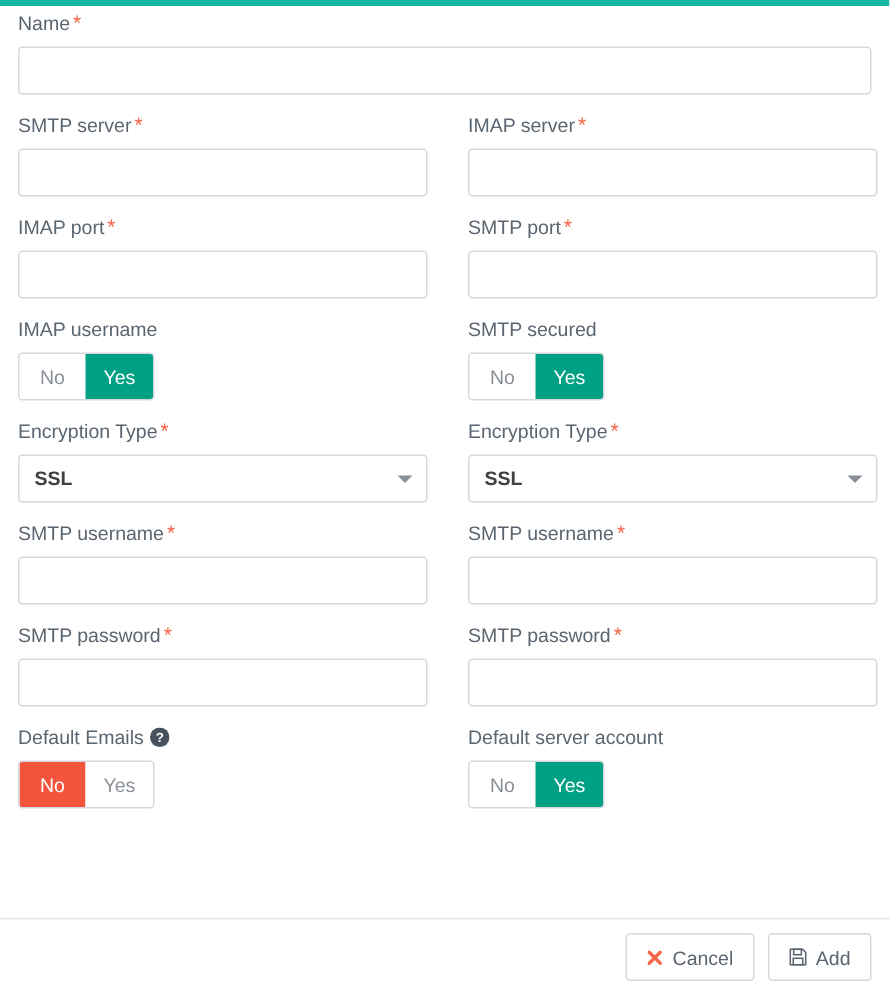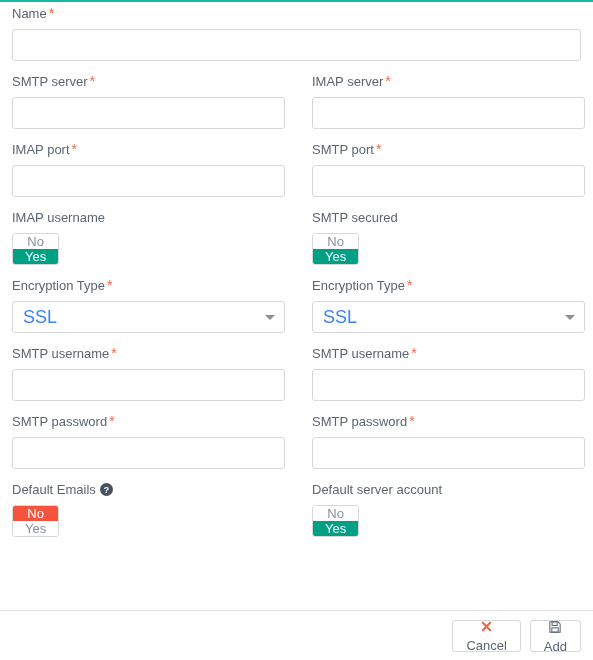--- a/index.html
+++ b/index.html
@@ -14,21 +14,21 @@
     font-size: 13px;
     color: #5a6570;
     overflow: hidden;
   }
 
   .form-panel {
     position: relative;
     width: 593px;
     height: 477px;
     box-sizing: border-box;
-    border-top: 2px solid #14b8a6;
+    border-top: 4px solid #14b8a6;
     background: #ffffff;
   }
 
   .form-body {
     padding: 0 12px;
     box-sizing: border-box;
   }
 
   .row {
     display: flex;
@@ -91,24 +91,25 @@
     box-sizing: border-box;
     border: 1px solid #d5d8dc;
     border-radius: 3px;
     background: #ffffff;
   }
   .select-value {
     display: block;
     line-height: 30px;
     padding-left: 10px;
     padding-right: 28px;
-    font-size: 18px;
-    color: #3b82f6;
+    font-size: 13px;
+    color: #404040;
     white-space: nowrap;
     overflow: hidden;
+    font-weight: bold;
   }
   .caret-down {
     position: absolute;
     right: 9px;
     top: 50%;
     margin-top: -2px;
     width: 0;
     height: 0;
     border-left: 5px solid transparent;
     border-right: 5px solid transparent;
@@ -116,21 +117,20 @@
   }
 
   .toggle {
     display: inline-flex;
     height: 32px;
     box-sizing: border-box;
     border: 1px solid #d5d8dc;
     border-radius: 3px;
     overflow: hidden;
     background: #ffffff;
-    flex-direction: column;
   }
   .toggle-opt {
     display: flex;
     align-items: center;
     justify-content: center;
     min-width: 44px;
     padding: 0 12px;
     box-sizing: border-box;
     font-size: 13px;
     color: #8a9097;
@@ -184,21 +184,20 @@
     box-sizing: border-box;
     padding: 0 13px;
     border: 1px solid #d5d8dc;
     border-radius: 3px;
     background: #ffffff;
     font-family: "Liberation Sans", sans-serif;
     font-size: 13px;
     color: #5a6570;
     cursor: pointer;
     white-space: nowrap;
-    flex-direction: column;
   }
   .btn .glyph { display: inline-flex; align-items: center; }
   .btn .glyph svg { display: block; }
   .x-icon { color: #f4664a; }
 </style>
 </head>
 <body>
 
 <div class="form-panel">
 

